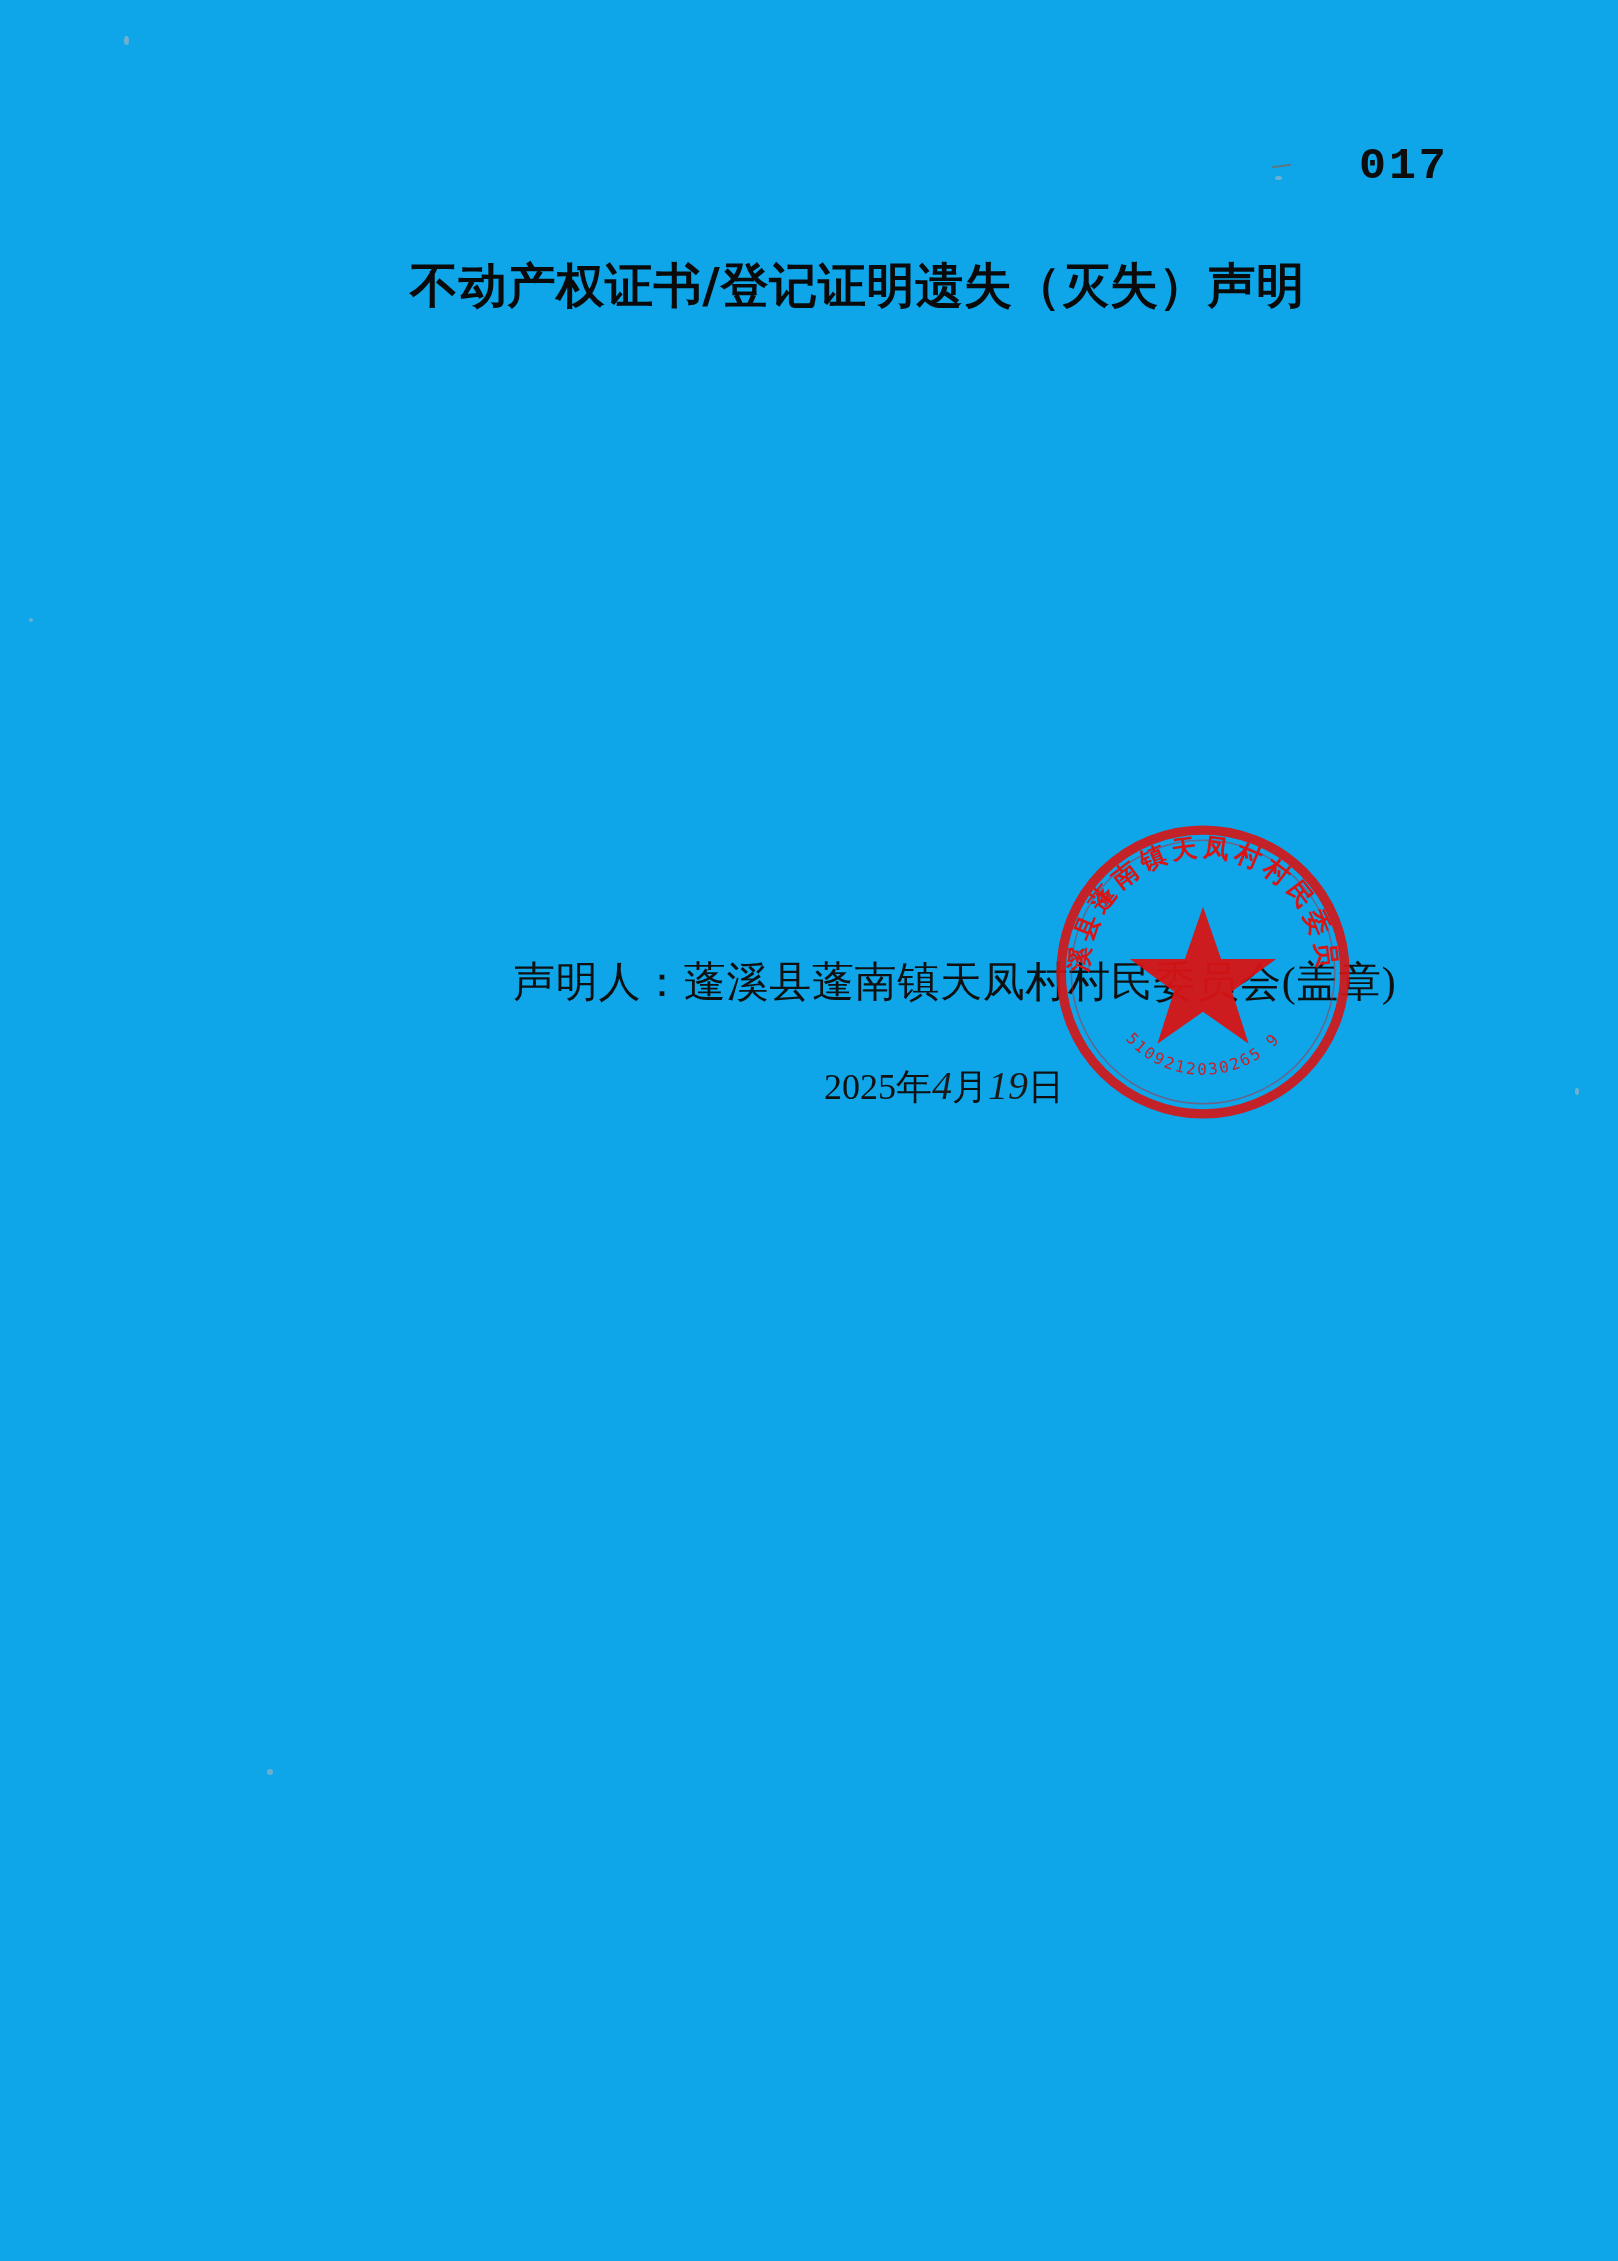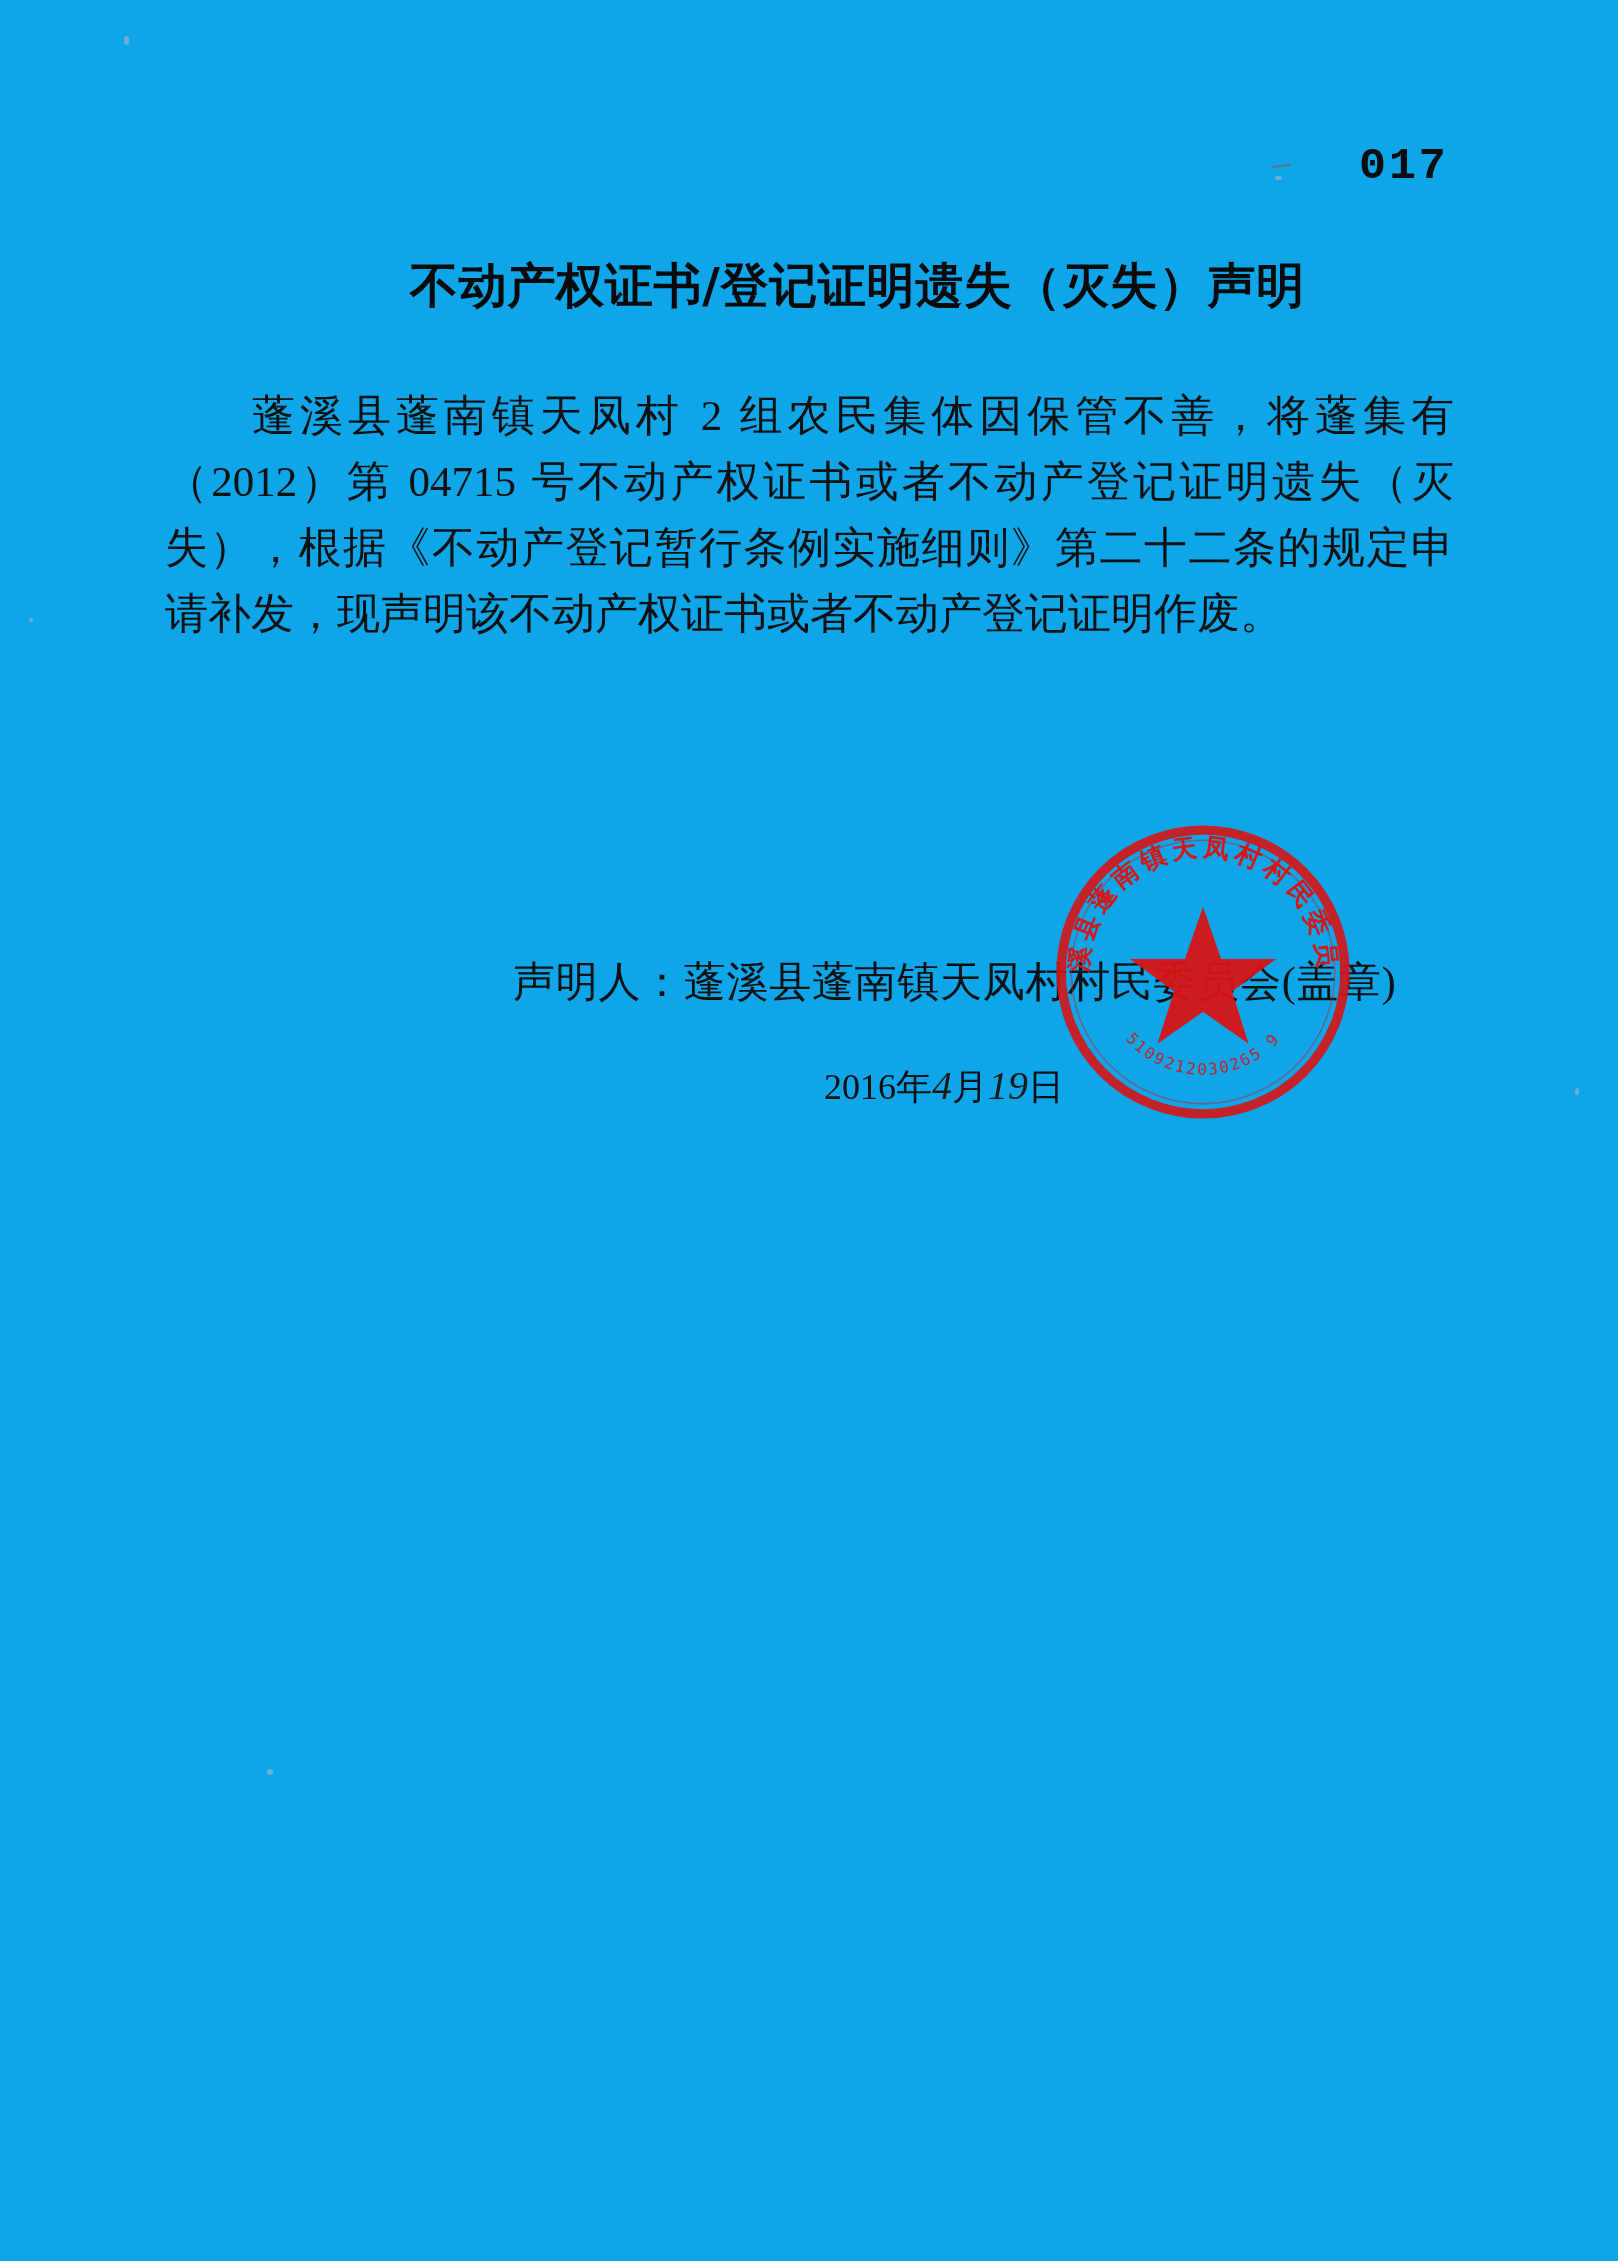--- a/index.html
+++ b/index.html
@@ -135,29 +135,28 @@
   <div class="speck" style="top:618px;left:29px;width:4.3px;height:4.3px;"></div>
   <div class="speck" style="top:1769px;left:267px;width:5.8px;height:5.8px;"></div>
   <div class="speck" style="top:1088px;left:1575px;width:3.6px;height:6.5px;"></div>
 
   <div class="page-number-tick"></div>
   <div class="page-number">017</div>
 
   <div class="doc-title">不动产权证书/登记证明遗失（灭失）声明</div>
 
   <div class="body-block">
-    <p class="para para-main">蓬溪县蓬南镇天凤村 2 组农民集体因保管不善，将蓬集有（2012）第 04715 号不动产权证书或者不动产登记证明遗失（灭失），根据《不动产登记暂行条例实施细则》第二十二条的规定申请补发，现声明该不动产权证书或者不动产登记证明作废。</p>
   </div>
 
   <div class="signature-line">
     <span>声明人：</span><span>蓬溪县蓬南镇天凤村村民委员会</span><span>(盖章)</span>
   </div>
 
   <div class="date-line">
-    <span>2016</span><span>年</span><span class="date-hand">4</span><span>月</span><span class="date-hand">19</span><span>日</span>
+    <span>2025</span><span>年</span><span class="date-hand">4</span><span>月</span><span class="date-hand">19</span><span>日</span>
   </div>
 
   <div class="seal">
     <svg width="304" height="304" viewBox="0 0 420 420" xmlns="http://www.w3.org/2000/svg">
       <defs>
         <path id="sealTopArc" d="M 50,210 A 160,160 0 0 1 370,210"></path>
         <path id="sealBottomArc" d="M 68,210 A 142,142 0 0 0 352,210"></path>
       </defs>
       <circle cx="210" cy="210" r="196" fill="none" stroke="#d81414" stroke-width="13" opacity="0.9"></circle>
       <circle cx="210" cy="210" r="182" fill="none" stroke="#d81414" stroke-width="2" opacity="0.45"></circle>

